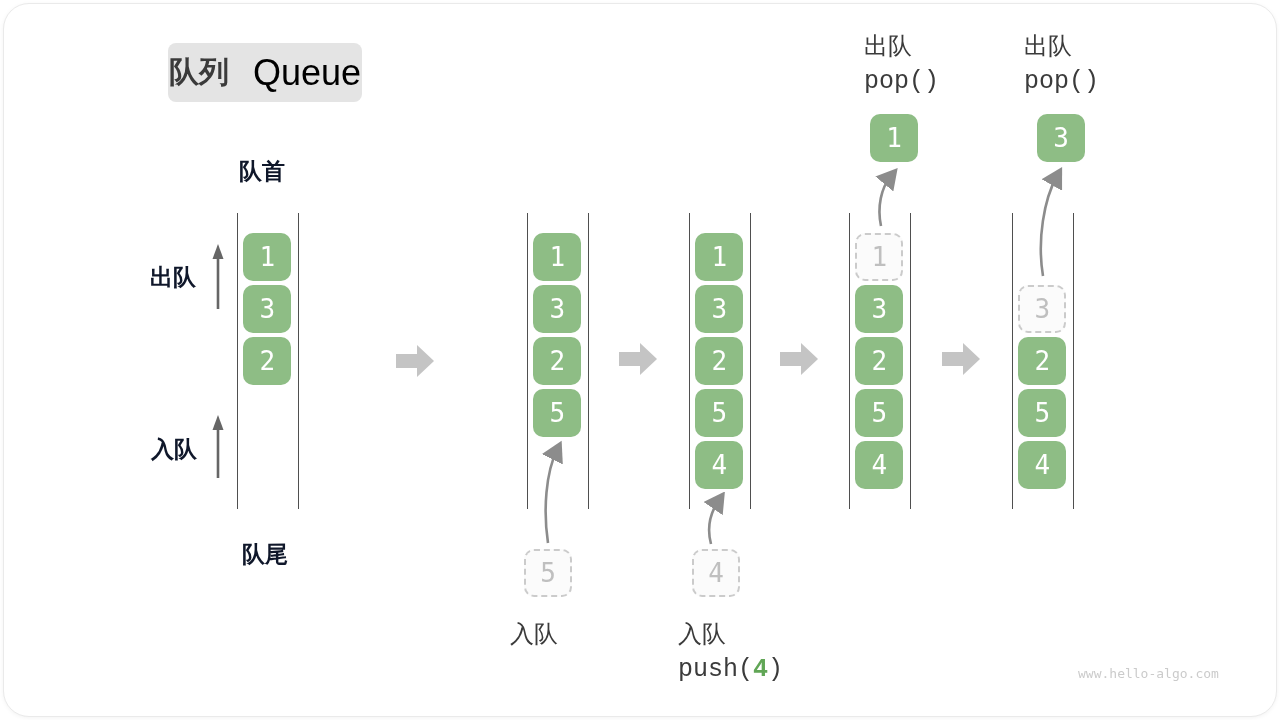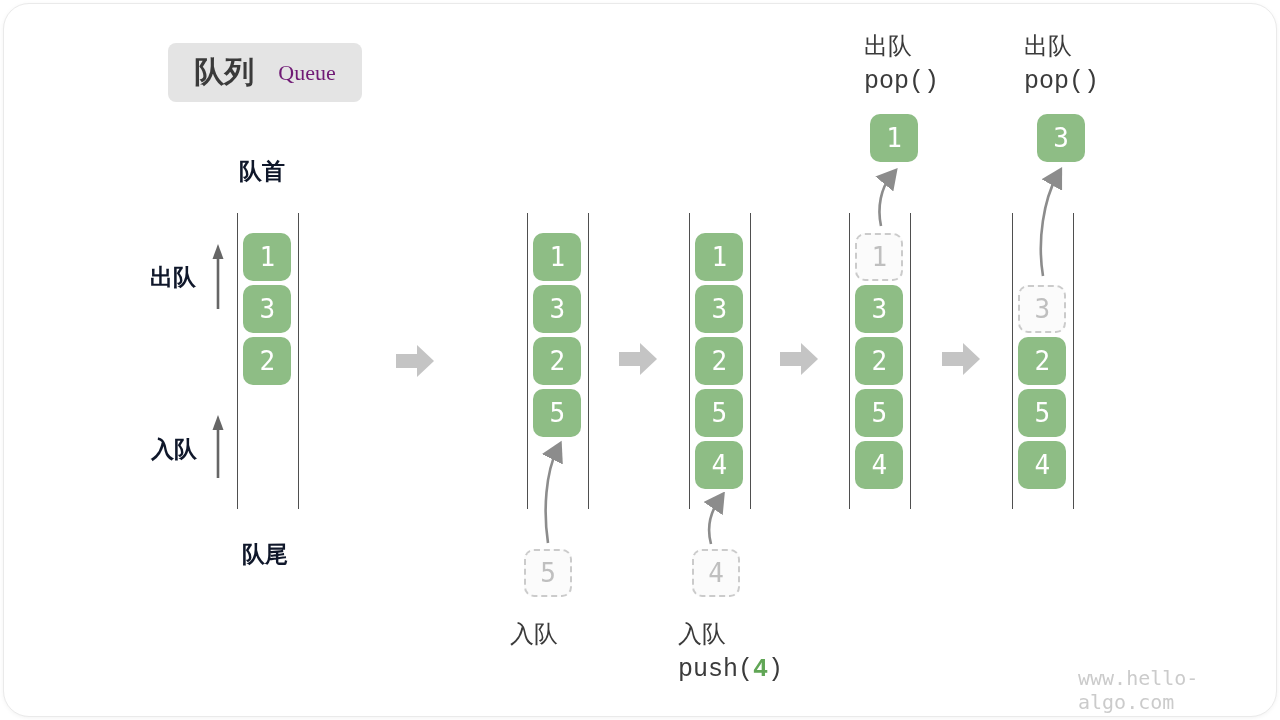--- a/index.html
+++ b/index.html
@@ -9,21 +9,21 @@
     background:#fff; border:1px solid #EAEAEA; border-radius:26px;
     box-shadow:0 1px 4px rgba(0,0,0,0.05); }
 
   .abs { position:absolute; }
 
   
   .badge { position:absolute; left:168px; top:43px; width:194px; height:59px;
     background:#E4E4E4; border-radius:8px; display:flex; align-items:center;
     justify-content:center; gap:24px; }
   .badge .zh { font-size:30px; font-weight:bold; color:#3A3A3A; }
-  .badge .en { font-size:22px; font-family:Liberation Serif, serif; color:#701a75; }
+  .badge .en { font-size:36px; font-family:Liberation Sans, sans-serif; color:#000000; }
 
   
   .side-label { position:absolute; font-size:23px; font-weight:bold; color:#0f172a; }
   .center80 { width:80px; text-align:center; }
 
   
   .channel { position:absolute; top:213px; width:62px; height:296px;
     border-left:1.6px solid #4F4F4F; border-right:1.6px solid #4F4F4F; }
 
   
@@ -34,21 +34,21 @@
   .incell { position:absolute; left:5.4px; }
   .r1{top:20px} .r2{top:72px} .r3{top:124px} .r4{top:176px} .r5{top:228px}
 
   
   .op-label { position:absolute; line-height:36px; }
   .op-zh { font-size:24px; color:#3B3B3B; }
   .op-code { font-family:Liberation Mono, monospace; font-size:25px; color:#3B3B3B; }
   .op-code .arg { color:#61A656; font-weight:bold; }
 
   .watermark { position:absolute; left:1078px; top:666px;
-    font-family:"DejaVu Sans Mono",monospace; font-size:20px; color:#CBCBCB; }
+    font-family:"DejaVu Sans Mono",monospace; font-size:13px; color:#CBCBCB; }
 
   svg { display:block; }
 </style>
 </head>
 <body>
 
 <div class="card"></div>
 
 <div class="badge">
   <span class="zh">队列</span>

